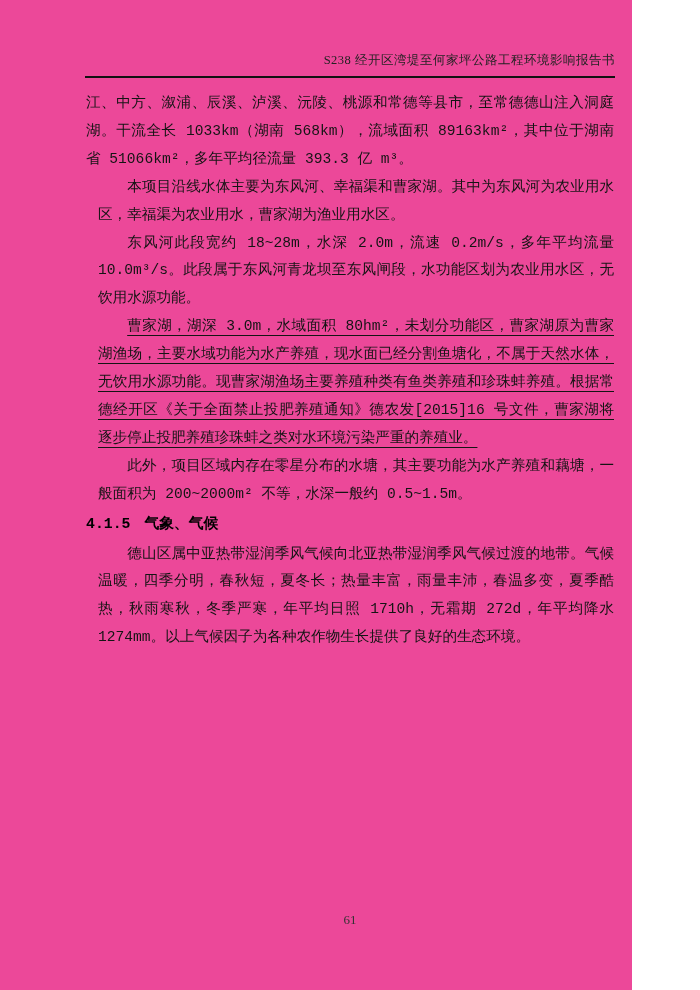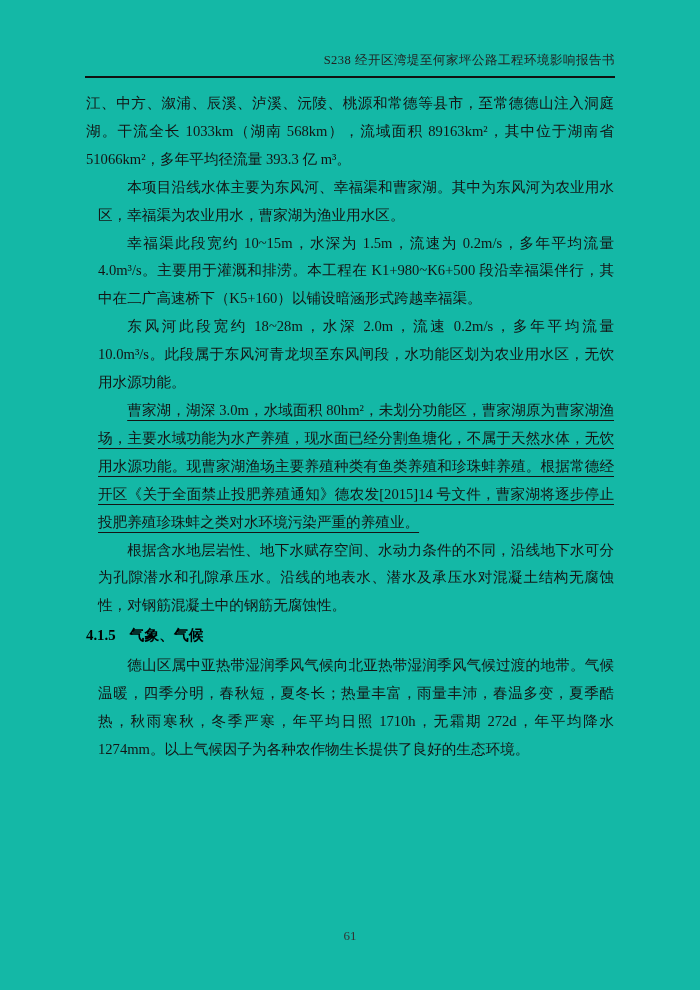--- a/index.html
+++ b/index.html
@@ -2,23 +2,23 @@
 <html><head>
 <meta charset="utf-8">
 <style>
   html, body {
     margin: 0;
     padding: 0;
     background: #ffffff;
   }
   .page {
     position: relative;
-    width: 700px;
+    width: 632px;
     height: 990px;
-    background: #14b8a6;
+    background: #ec4899;
     color: #1a1a1a;
     font-family: "Liberation Serif", "DejaVu Serif", serif;
     box-sizing: border-box;
     overflow: hidden;
   }
   .header {
     position: absolute;
     top: 52px;
     left: 85px;
     width: 530px;
@@ -31,20 +31,21 @@
   }
   .doc-body {
     position: absolute;
     top: 90px;
     left: 86px;
     width: 528px;
     font-size: 14.6px;
     line-height: 27.9px;
     text-align: justify;
     color: #141414;
+    font-family: Liberation Mono, monospace;
   }
   .doc-body p {
     margin: 0;
   }
   .para.indent {
     text-indent: 2em;
     margin-left: 12px;
   }
   .para.underlined {
     text-decoration: underline;
@@ -55,44 +56,43 @@
     font-weight: bold;
     font-size: 14.8px;
     margin: 2px 0 2px 0;
     color: #000;
   }
   .heading .h-num {
     margin-right: 14px;
   }
   .footer {
     position: absolute;
-    bottom: 46px;
+    bottom: 62px;
     left: 0;
     width: 700px;
     text-align: center;
     font-size: 13px;
     color: #333;
   }
 </style>
 </head>
 <body>
 
 <div class="page">
 
   <div class="header">
     <span>S238 经开区湾堤至何家坪公路工程环境影响报告书</span>
   </div>
 
   <div class="doc-body" id="doc-body">
       <p class="para">江、中方、溆浦、辰溪、泸溪、沅陵、桃源和常德等县市，至常德德山注入洞庭湖。干流全长 1033km（湖南 568km），流域面积 89163km²，其中位于湖南省 51066km²，多年平均径流量 393.3 亿 m³。</p>
       <p class="para indent">本项目沿线水体主要为东风河、幸福渠和曹家湖。其中为东风河为农业用水区，幸福渠为农业用水，曹家湖为渔业用水区。</p>
-      <p class="para indent">幸福渠此段宽约 10~15m，水深为 1.5m，流速为 0.2m/s，多年平均流量 4.0m³/s。主要用于灌溉和排涝。本工程在 K1+980~K6+500 段沿幸福渠伴行，其中在二广高速桥下（K5+160）以铺设暗涵形式跨越幸福渠。</p>
       <p class="para indent">东风河此段宽约 18~28m，水深 2.0m，流速 0.2m/s，多年平均流量 10.0m³/s。此段属于东风河青龙坝至东风闸段，水功能区划为农业用水区，无饮用水源功能。</p>
-      <p class="para indent underlined">曹家湖，湖深 3.0m，水域面积 80hm²，未划分功能区，曹家湖原为曹家湖渔场，主要水域功能为水产养殖，现水面已经分割鱼塘化，不属于天然水体，无饮用水源功能。现曹家湖渔场主要养殖种类有鱼类养殖和珍珠蚌养殖。根据常德经开区《关于全面禁止投肥养殖通知》德农发[2015]14 号文件，曹家湖将逐步停止投肥养殖珍珠蚌之类对水环境污染严重的养殖业。</p>
-      <p class="para indent">根据含水地层岩性、地下水赋存空间、水动力条件的不同，沿线地下水可分为孔隙潜水和孔隙承压水。沿线的地表水、潜水及承压水对混凝土结构无腐蚀性，对钢筋混凝土中的钢筋无腐蚀性。</p>
+      <p class="para indent underlined">曹家湖，湖深 3.0m，水域面积 80hm²，未划分功能区，曹家湖原为曹家湖渔场，主要水域功能为水产养殖，现水面已经分割鱼塘化，不属于天然水体，无饮用水源功能。现曹家湖渔场主要养殖种类有鱼类养殖和珍珠蚌养殖。根据常德经开区《关于全面禁止投肥养殖通知》德农发[2015]16 号文件，曹家湖将逐步停止投肥养殖珍珠蚌之类对水环境污染严重的养殖业。</p>
+      <p class="para indent">此外，项目区域内存在零星分布的水塘，其主要功能为水产养殖和藕塘，一般面积为 200~2000m² 不等，水深一般约 0.5~1.5m。</p>
       <h2 class="heading"><span class="h-num">4.1.5</span><span>气象、气候</span></h2>
       <p class="para indent">德山区属中亚热带湿润季风气候向北亚热带湿润季风气候过渡的地带。气候温暖，四季分明，春秋短，夏冬长；热量丰富，雨量丰沛，春温多变，夏季酷热，秋雨寒秋，冬季严寒，年平均日照 1710h，无霜期 272d，年平均降水 1274mm。以上气候因子为各种农作物生长提供了良好的生态环境。</p>
     </div>
 
   <div class="footer">
     <span>61</span>
   </div>
 
 </div>
 

